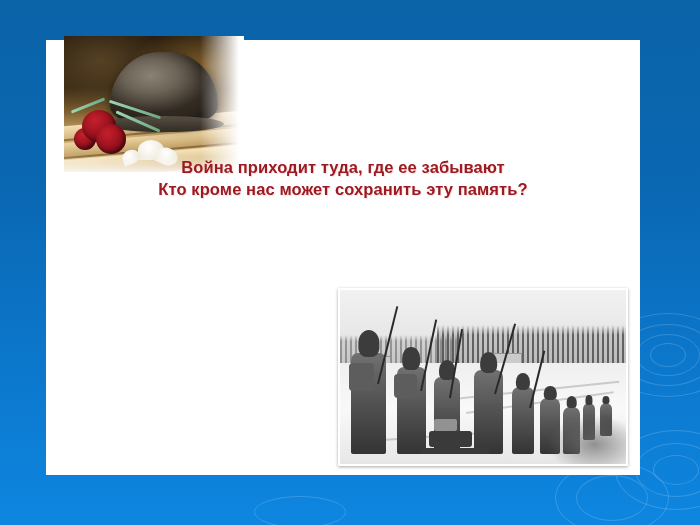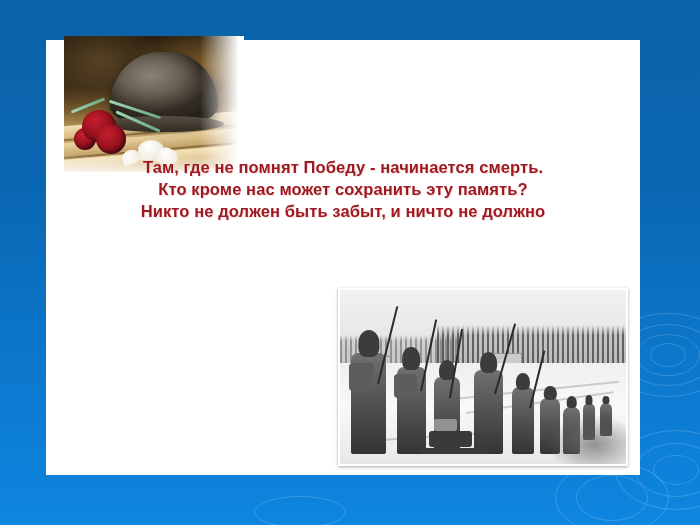--- a/index.html
+++ b/index.html
@@ -261,23 +261,22 @@
       <div class="flower f1"></div>
       <div class="flower f2"></div>
       <div class="petal-white w1"></div>
       <div class="petal-white w2"></div>
       <div class="petal-white w3"></div>
       <div class="fade-bottom"></div>
       <div class="fade-right"></div>
     </div>
 
     <div id="quote">
-      <span class="qline">Там, где не помнят Победу - начинается смерть.</span>
+      <span class="qline">Война приходит туда, где ее забывают</span>
       <span class="qline">Кто кроме нас может сохранить эту память?</span>
-      <span class="qline">Никто не должен быть забыт, и ничто не должно</span>
     </div>
   </div>
 
   <div id="photo-soldiers">
     <div class="sky"></div>
     <div class="treeline far"></div>
     <div class="treeline" style="left:34%; right:0; top:20%; height:26%;"></div>
     <div class="building" style="left:52%; top:36%; width:11%; height:7%;"></div>
     <div class="building" style="left:8%; top:38%; width:9%; height:5%;"></div>
     <div class="snowfield"></div>

